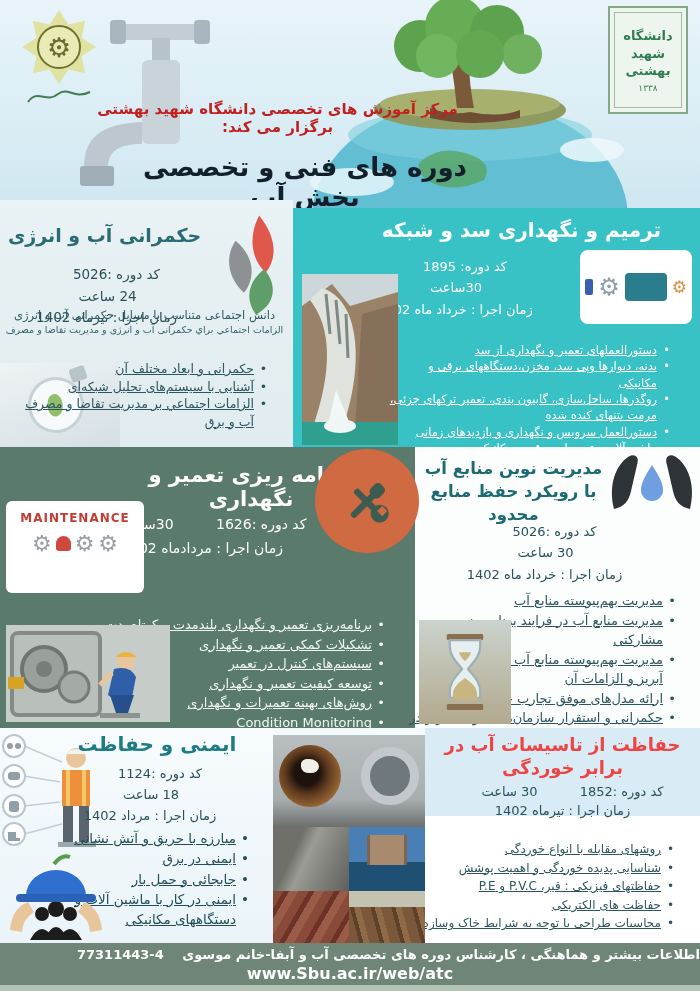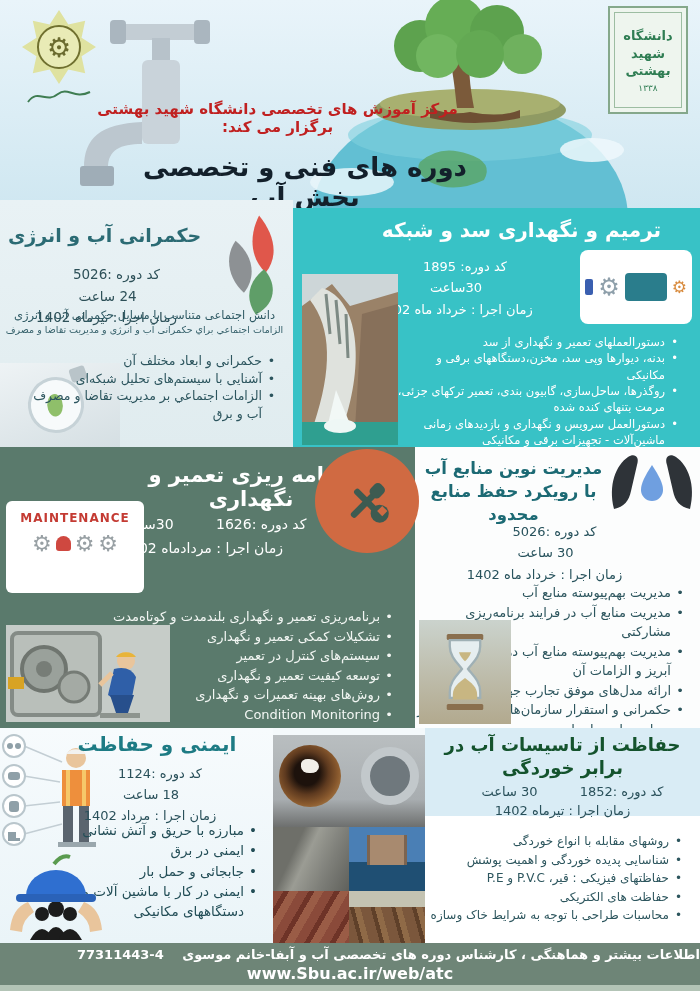--- a/index.html
+++ b/index.html
@@ -25,21 +25,21 @@
   .signature{display:block;margin:2px auto 0;}
 
   .logo-right{position:absolute;right:12px;top:6px;width:80px;height:108px;
     background:#eef5ee;border:2px solid #85a88b;box-sizing:border-box;padding:4px;}
   .logo-right-frame{width:100%;height:100%;border:1px solid #9dbda2;box-sizing:border-box;
     display:flex;flex-direction:column;align-items:center;justify-content:center;}
   .logo-right-text{color:#2f7d53;font-weight:bold;font-size:13px;line-height:1.35;text-align:center;}
   .logo-right-year{color:#2f7d53;font-size:9px;margin-top:3px;}
 
   
-  .bullets{margin:8px;padding:0;list-style:none;}
+  .bullets{margin:16px;padding:0;list-style:none;text-decoration:underline;}
   .bullets li{position:relative;padding-right:13px;text-align:right;}
   .bullets li::before{content:"•";position:absolute;right:0;top:0;}
   .code-line span{display:inline-block;margin-left:20px;}
   .code-line .hours{margin-right:18px;}
 
   
   .sec-governance{position:absolute;left:0;top:200px;width:293px;height:247px;
     background:linear-gradient(180deg,#e9f2f5,#e0ecef);z-index:2;}
   .gov-icon{position:absolute;right:2px;top:6px;}
   .gov-title{position:absolute;left:2px;right:86px;top:24px;text-align:center;
@@ -136,21 +136,21 @@
   .tank-body{position:absolute;left:18px;top:8px;width:40px;height:30px;background:#a88a6f;
     border-left:3px solid #7c6450;border-right:3px solid #7c6450;box-sizing:border-box;}
   .tile-redpipe{background:repeating-linear-gradient(120deg,#8a4a3a 0 9px,#6e3327 9px 14px,#9a5c46 14px 22px);}
   .tile-pipesrow{background:linear-gradient(180deg,#c4c3b2 0 30%,#8a7252 30% 100%);}
   .tile-pipesrow::after{content:"";position:absolute;left:0;top:16px;right:0;bottom:0;
     background:repeating-linear-gradient(75deg,#7b573c 0 10px,#5f4029 10px 14px,#8f6a47 14px 20px);}
 
   .sec-corrosion{position:absolute;left:425px;top:728px;width:275px;height:215px;background:#ffffff;z-index:2;}
   .corr-head-bg{position:absolute;left:0;top:0;width:275px;height:88px;background:#d9ecf5;}
   .corr-title{position:absolute;left:8px;right:8px;top:5px;text-align:center;
-    color:#14532d;font-weight:bold;font-size:18px;line-height:1.3;}
+    color:#ef4444;font-weight:bold;font-size:18px;line-height:1.3;}
   .corr-code{position:absolute;left:20px;right:20px;top:55px;text-align:center;
     color:#2a515b;font-size:13px;line-height:1.45;}
   .corr-bullets{position:absolute;right:10px;top:96px;width:256px;color:#2d565e;
     font-size:12px;line-height:1.55;}
 
   
   .footer{position:absolute;left:0;top:943px;width:700px;height:42px;background:#6e8577;z-index:5;}
   .footer-line1{position:absolute;left:0;top:4px;width:700px;text-align:right;
     color:#ffffff;font-weight:bold;font-size:13px;}
   .footer-line1 .phone{display:inline-block;direction:ltr;margin-right:14px;}

